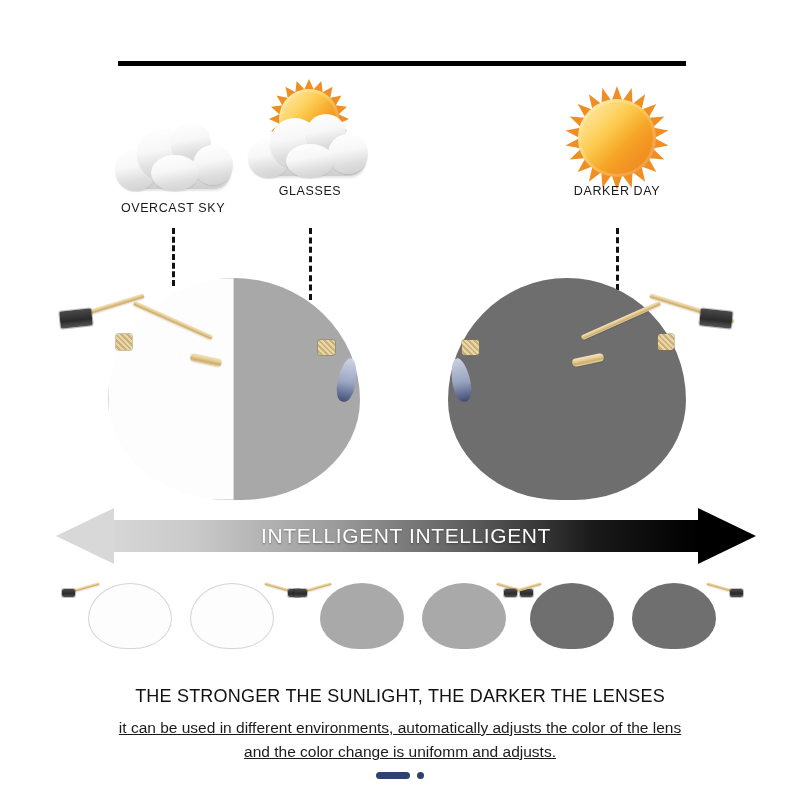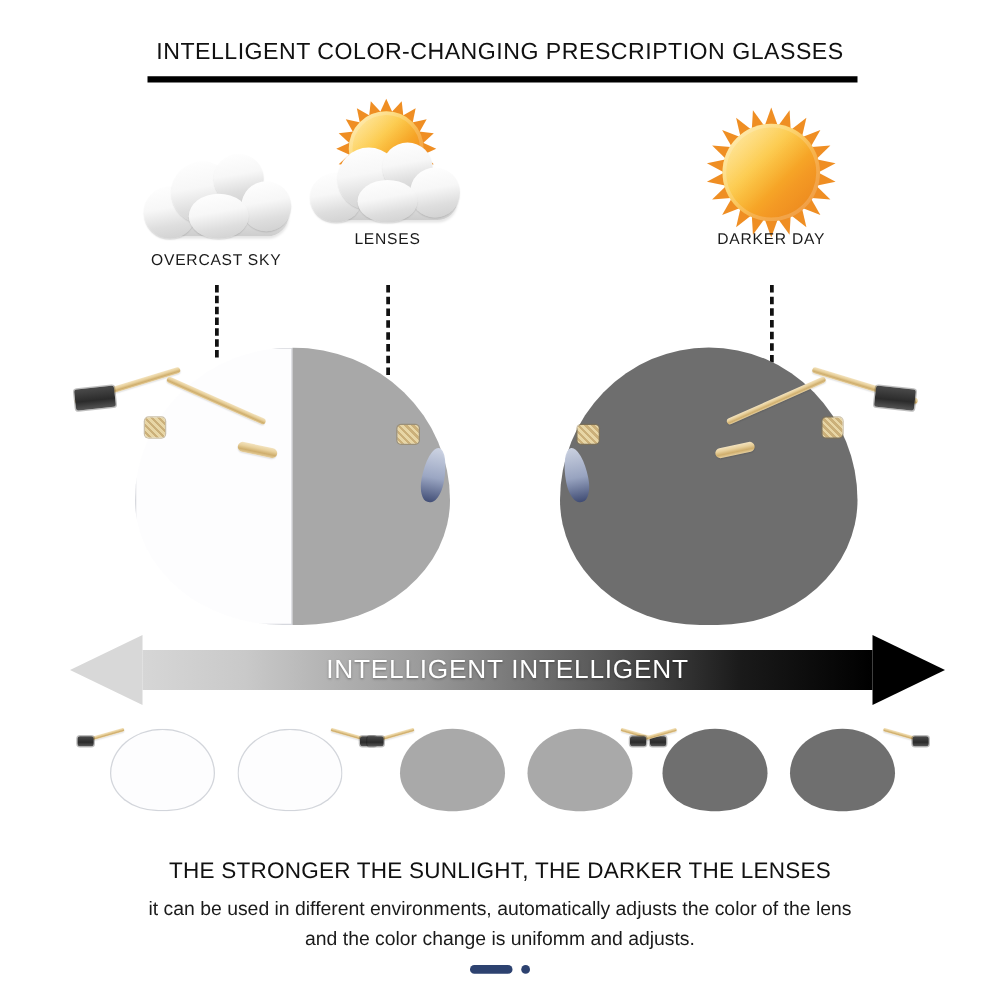--- a/index.html
+++ b/index.html
@@ -139,36 +139,35 @@
 
   
   .tagline{
     position:absolute;left:0;top:686px;width:800px;text-align:center;
     font-size:18px;color:#111;letter-spacing:.2px;
   }
   .desc{
     position:absolute;left:0;top:716px;width:800px;text-align:center;
     font-size:15.5px;color:#1b1b1b;line-height:24px;
   }
-  .desc span{display:block;}
+  .desc span{display:block;text-decoration:underline;}
 
   
   .pager{
     position:absolute;left:0;top:772px;width:800px;
     display:flex;align-items:center;justify-content:center;gap:7px;
   }
   .pager .pill{width:34px;height:7px;border-radius:4px;}
   .pager .dot{width:7px;height:7px;border-radius:50%;}
 </style>
 </head>
 <body>
 
 <div class="page">
 
-  <div class="title">INTELLIGENT COLOR-CHANGING PRESCRIPTION GLASSES</div>
   <div class="title-rule"></div>
 
   <div class="weather">
 
     <div class="wx" style="left:103px;top:17px;width:140px;height:140px;">
       <div class="cloud" style="left:12px;top:28px;width:118px;height:70px;">
         <div class="base" style="left:2px;top:34px;width:114px;height:34px;"></div>
         <i style="left:0px;top:28px;width:42px;height:42px;"></i>
         <i style="left:22px;top:8px;width:50px;height:50px;"></i>
         <i style="left:56px;top:2px;width:40px;height:40px;"></i>
@@ -206,21 +205,21 @@
         <div class="gloss" style="left:9px;top:9px;width:60px;height:60px;"></div>
       </div>
       <div class="cloud" style="left:8px;top:36px;width:120px;height:66px;">
         <div class="base" style="left:2px;top:32px;width:116px;height:32px;"></div>
         <i style="left:0px;top:26px;width:42px;height:40px;"></i>
         <i style="left:22px;top:6px;width:50px;height:50px;"></i>
         <i style="left:58px;top:2px;width:40px;height:40px;"></i>
         <i style="left:80px;top:22px;width:40px;height:40px;"></i>
         <i style="left:38px;top:32px;width:48px;height:34px;"></i>
       </div>
-      <div class="wx-label">LENSES</div>
+      <div class="wx-label">GLASSES</div>
     </div>
 
     <div class="wx" style="left:547px;top:0;width:140px;height:140px;">
       <div class="sun" style="left:18px;top:10px;width:104px;height:104px;">
         <div class="rays" id="rays-sunny">
             <div class="ray" style="border-bottom: 14px solid rgb(239, 142, 35); transform: translate(-50%, 0px) rotate(0deg) translateY(-52px);"></div>
             <div class="ray" style="border-bottom: 14px solid rgb(239, 142, 35); transform: translate(-50%, 0px) rotate(16.3636deg) translateY(-52px);"></div>
             <div class="ray" style="border-bottom: 14px solid rgb(239, 142, 35); transform: translate(-50%, 0px) rotate(32.7273deg) translateY(-52px);"></div>
             <div class="ray" style="border-bottom: 14px solid rgb(239, 142, 35); transform: translate(-50%, 0px) rotate(49.0909deg) translateY(-52px);"></div>
             <div class="ray" style="border-bottom: 14px solid rgb(239, 142, 35); transform: translate(-50%, 0px) rotate(65.4545deg) translateY(-52px);"></div>

